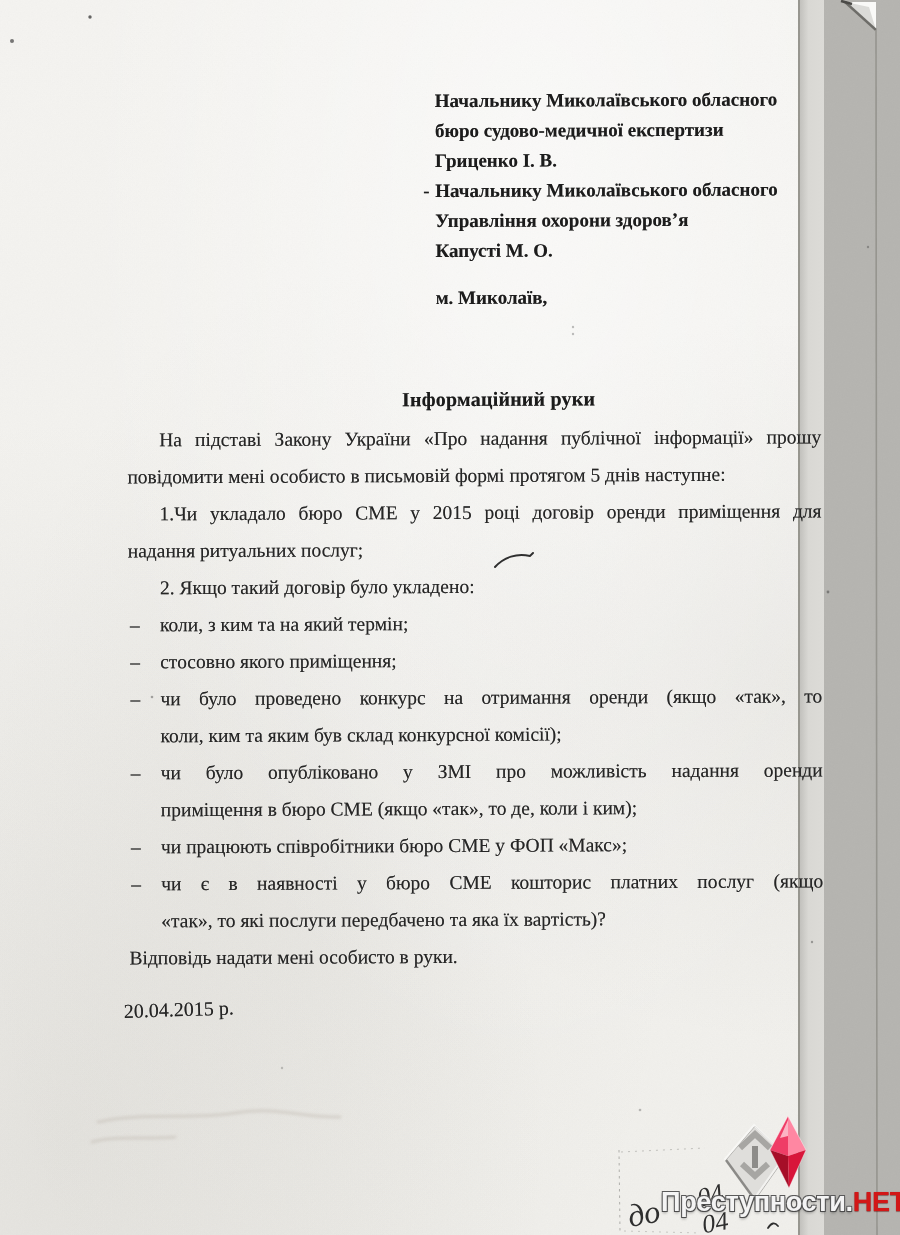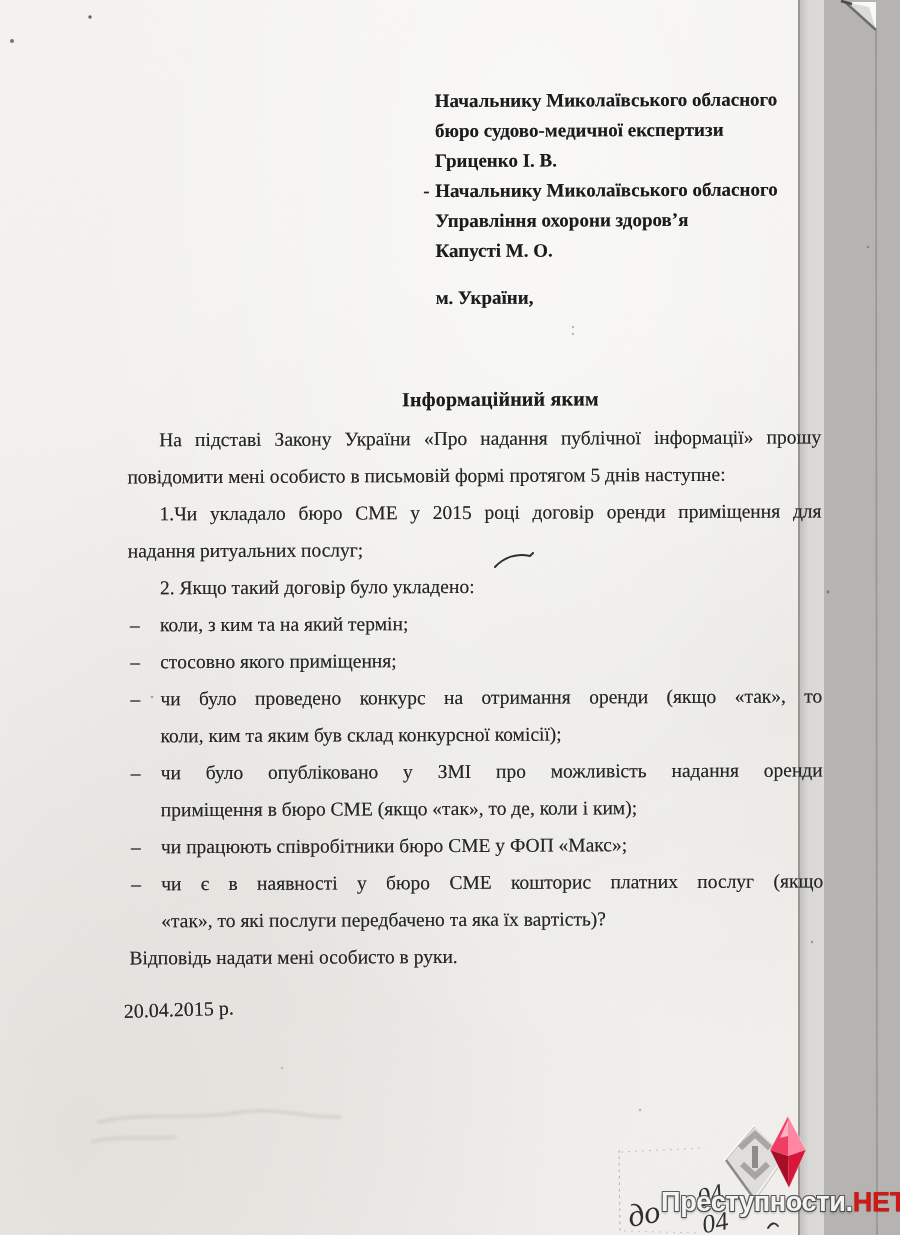--- a/index.html
+++ b/index.html
@@ -79,23 +79,23 @@
 
     <div class="recipient soft">
       <div class="r-line">Начальнику Миколаївського обласного</div>
       <div class="r-line">бюро судово-медичної експертизи</div>
       <div class="r-line">Гриценко І. В.</div>
       <div class="r-line"><span class="stray-dash">-</span><span>Начальнику Миколаївського обласного</span></div>
       <div class="r-line">Управління охорони здоров’я</div>
       <div class="r-line">Капусті М. О.</div>
     </div>
 
-    <div class="city soft">м. України,</div>
+    <div class="city soft">м. Миколаїв,</div>
 
-    <div class="doc-title soft">Інформаційний яким</div>
+    <div class="doc-title soft">Інформаційний руки</div>
 
     <div class="body-col soft">
       <div class="bl ind j">На підставі Закону України «Про надання публічної інформації» прошу</div>
       <div class="bl">повідомити мені особисто в письмовій формі протягом 5 днів наступне:</div>
       <div class="bl ind j">1.Чи укладало бюро СМЕ у 2015 році договір оренди приміщення для</div>
       <div class="bl">надання ритуальних послуг;</div>
       <div class="bl ind">2. Якщо такий договір було укладено:</div>
 
       <div class="bl li"><span class="dash">–</span><span>коли, з ким та на який термін;</span></div>
       <div class="bl li"><span class="dash">–</span><span>стосовно якого приміщення;</span></div>

